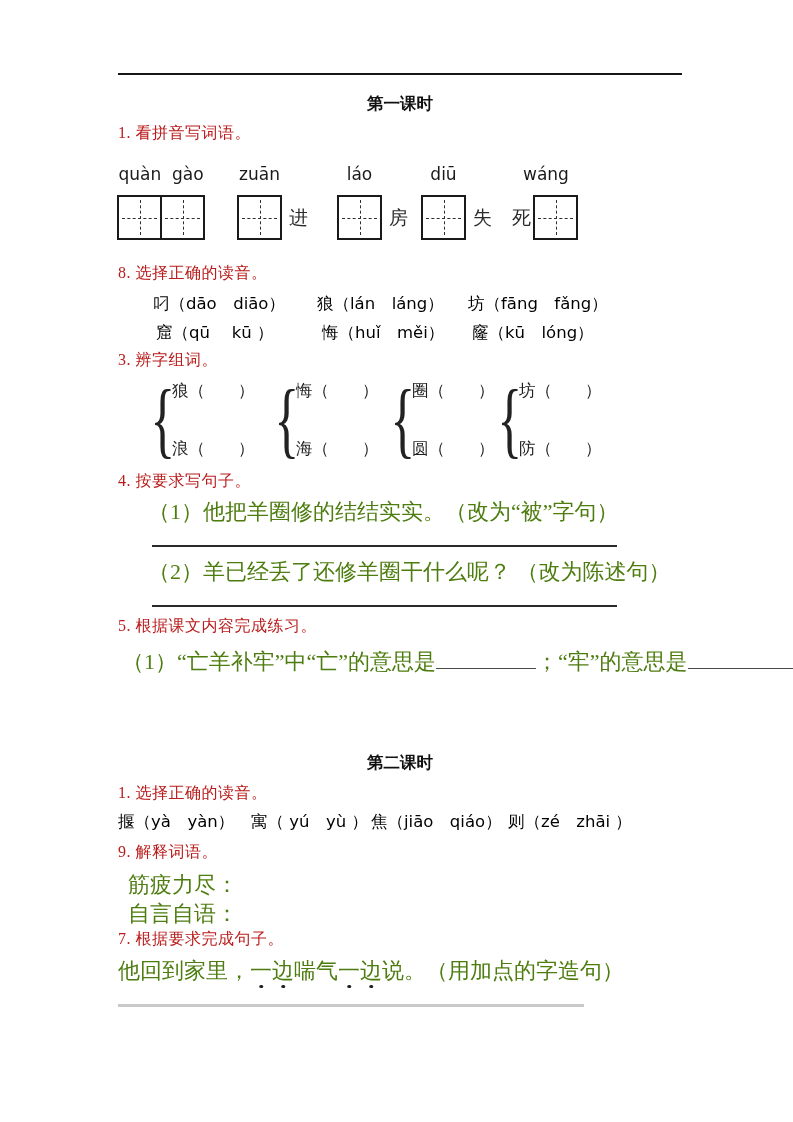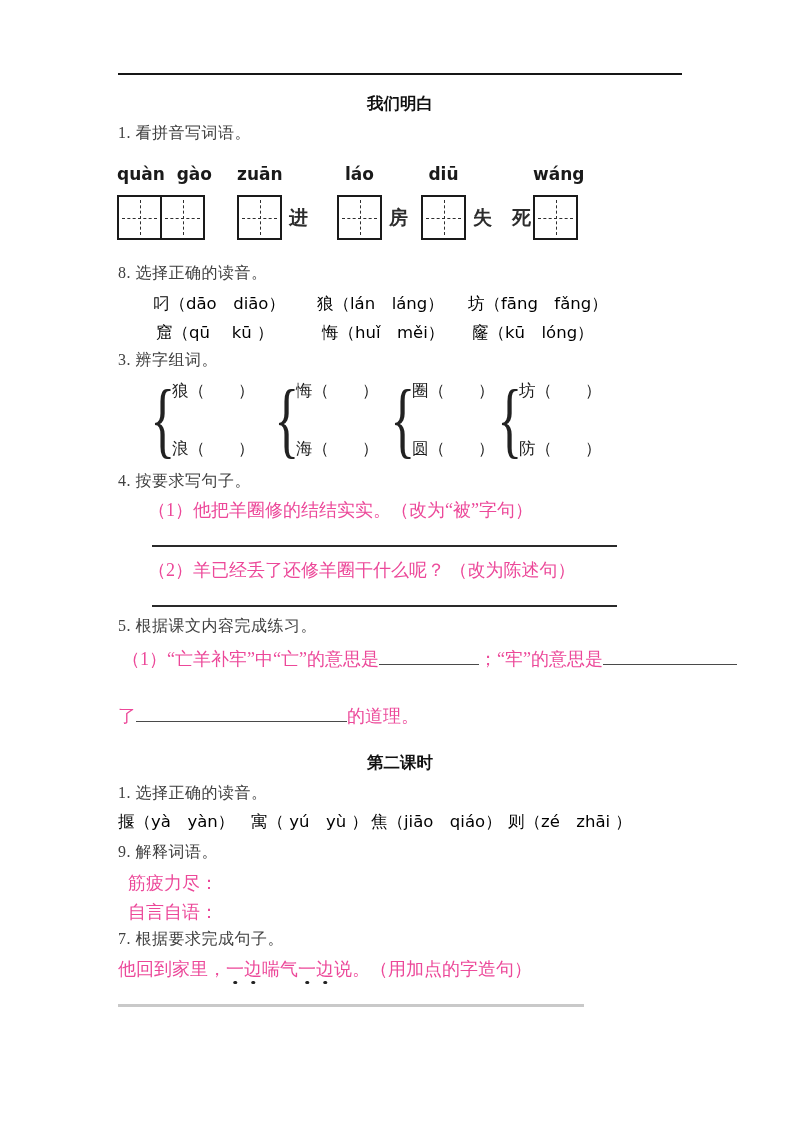--- a/index.html
+++ b/index.html
@@ -2,23 +2,23 @@
 <html><head>
 <meta charset="utf-8">
 <style>
   html,body{margin:0;padding:0;background:#ffffff;}
   .page{position:relative;width:793px;height:1122px;background:#fff;overflow:hidden;
         font-family:"Liberation Serif","DejaVu Serif",serif;color:#1c1c1c;font-size:16px;line-height:1;}
   .abs{position:absolute;}
   .rule-top{left:118px;top:73px;width:564px;border-top:2px solid #161616;}
   .rule-bottom{left:118px;top:1004px;width:466px;border-top:3px solid #c9c9c9;}
   .sec-title{left:118px;width:564px;text-align:center;font-weight:bold;font-size:16.5px;color:#111;}
-  .qlabel{left:118px;font-size:16px;color:#404040;letter-spacing:0.5px;}
+  .qlabel{left:118px;font-size:16px;color:#b91c1c;letter-spacing:0.5px;}
   
-  .pingroup{position:absolute;top:166px;font-weight:bold;}
+  .pingroup{position:absolute;top:166px;}
   .pinyin{font-family:"DejaVu Sans","Liberation Sans",sans-serif;font-size:17px;height:29px;
           text-align:center;white-space:pre;color:#1a1a1a;}
   .boxrow{display:flex;align-items:center;}
   .tbox{display:inline-block;width:45px;height:45px;border:2px solid #1a1a1a;box-sizing:border-box;
         position:relative;background:#fff;flex:0 0 auto;}
   .tbox + .tbox{margin-left:-2px;}
   .vd{position:absolute;left:50%;top:3px;bottom:3px;border-left:1.2px dashed #2e2e2e;}
   .hd{position:absolute;top:50%;left:3px;right:3px;border-top:1.2px dashed #2e2e2e;}
   .hanzi{font-size:19px;color:#2c2c2c;line-height:45px;}
   .hanzi.suf{margin-left:7px;}
@@ -33,34 +33,34 @@
   .bracewrap{position:absolute;left:118px;top:381px;width:564px;height:84px;}
   .bgroup{position:absolute;top:0;display:flex;align-items:center;}
   .brace{font-size:84px;line-height:78px;transform:scaleX(0.62);transform-origin:center;
          width:22px;display:inline-block;color:#222;font-weight:400;}
   .bcol{display:flex;flex-direction:column;justify-content:space-between;height:74px;margin-left:4px;}
   .bcol span{font-size:16.5px;white-space:pre;color:#1f1f1f;}
   
   .ansline{position:absolute;left:152px;width:465px;border-top:2px solid #2a2a2a;}
   .blank{display:inline-block;border-bottom:1.4px solid #4a4a4a;height:0.95em;vertical-align:baseline;}
   .w100{width:100px}.w134{width:134px}.w208{width:208px}.w211{width:211px}
-  .textline{position:absolute;white-space:pre;font-size:18px;color:#ec4899;}
+  .textline{position:absolute;white-space:pre;font-size:22px;color:#4d7c0f;}
   
   .dc{position:relative;display:inline-block;}
   .dc::after{content:"";position:absolute;left:50%;bottom:-6px;transform:translateX(-50%);
              width:3.5px;height:3.5px;border-radius:50%;background:#222;}
 </style>
 </head>
 <body>
 
 <div class="page">
 
   <div class="abs rule-top"></div>
 
-  <div class="abs sec-title" style="top:96px">我们明白</div>
+  <div class="abs sec-title" style="top:96px">第一课时</div>
 
   <div class="abs qlabel" style="top:125px">1. 看拼音写词语。</div>
 
   <div class="pingroup" style="left:117px">
       <div class="pinyin" style="width: 88px;">quàn  gào</div>
       <div class="boxrow">
         <span class="tbox">
           <i class="vd"></i>
           <i class="hd"></i>
         </span>
@@ -94,21 +94,21 @@
       <div class="pinyin" style="width: 45px;">diū</div>
       <div class="boxrow">
         <span class="tbox">
           <i class="vd"></i>
           <i class="hd"></i>
         </span>
         <span class="hanzi suf">失</span>
       </div>
     </div>
   <div class="pingroup" style="left:512px">
-      <div class="pinyin" style="width: 45px; margin-left: 21px;">wáng</div>
+      <div class="pinyin" style="width: 45px; margin-left: 11px;">wáng</div>
       <div class="boxrow">
         <span class="hanzi pre">死</span>
         <span class="tbox">
           <i class="vd"></i>
           <i class="hd"></i>
         </span>
       </div>
     </div>
 
   <div class="abs qlabel" style="top:265px">8. 选择正确的读音。</div>
@@ -156,21 +156,20 @@
   </div>
 
   <div class="abs qlabel" style="top:473px">4. 按要求写句子。</div>
   <div class="textline" style="left:148px;top:501px">（1）他把羊圈修的结结实实。（改为“被”字句）</div>
   <div class="ansline" style="top:545px"></div>
   <div class="textline" style="left:148px;top:561px">（2）羊已经丢了还修羊圈干什么呢？ （改为陈述句）</div>
   <div class="ansline" style="top:605px"></div>
 
   <div class="abs qlabel" style="top:618px">5. 根据课文内容完成练习。</div>
   <div class="textline" style="left:122px;top:647px"><span>（1）“亡羊补牢”中“亡”的意思是</span><span class="blank w100"></span><span>；“牢”的意思是</span><span class="blank w134"></span></div>
-  <div class="textline" style="left:118px;top:704px"><span>了</span><span class="blank w211"></span><span>的道理。</span></div>
 
   <div class="abs sec-title" style="top:755px">第二课时</div>
 
   <div class="abs qlabel" style="top:785px">1. 选择正确的读音。</div>
   <div class="readrow" style="top:814px">
     <span style="left:0px">揠（yà　yàn）</span>
     <span style="left:133px">寓（ yú　yù ）</span>
     <span style="left:253px">焦（jiāo　qiáo）</span>
     <span style="left:390px">则（zé　zhāi ）</span>
   </div>

